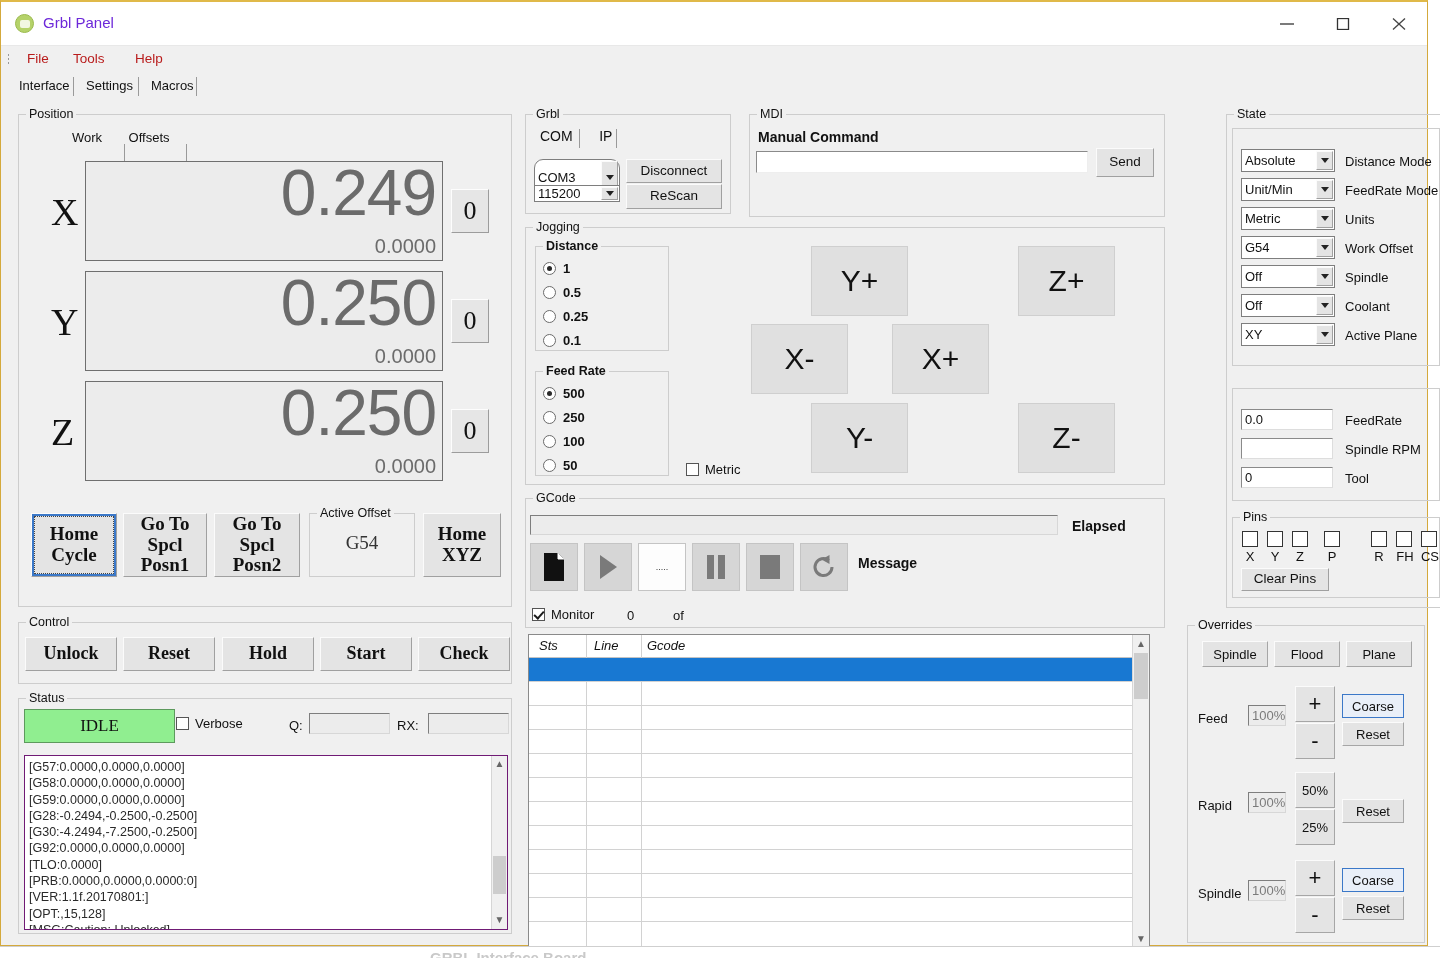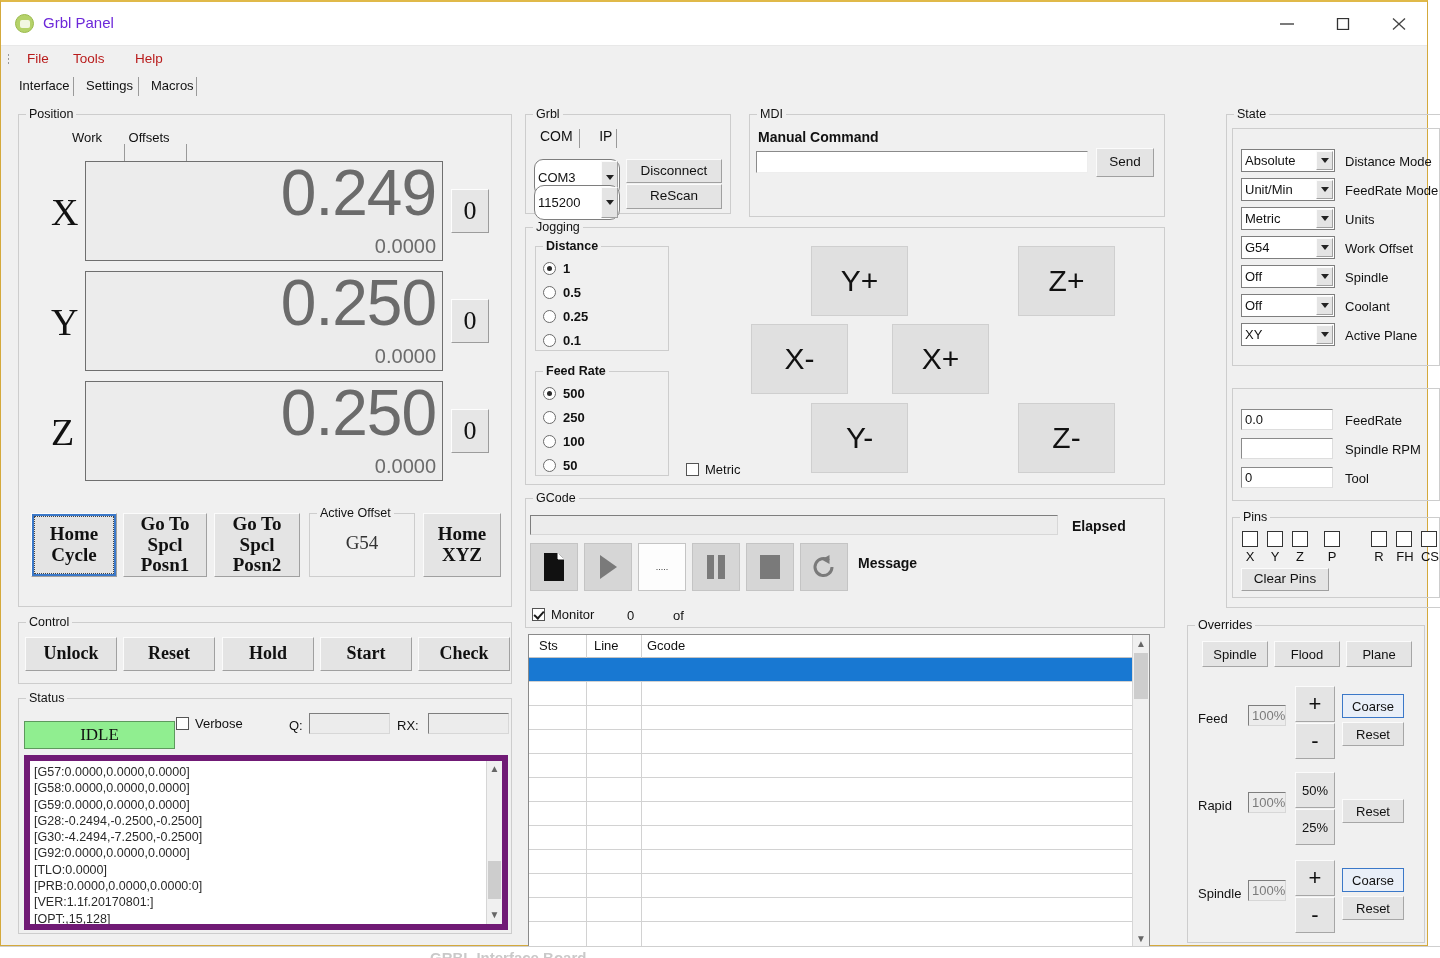--- a/index.html
+++ b/index.html
@@ -264,21 +264,21 @@
     color: #666; font-size: 10px;
   }
   .vscroll .arrow.up { top: 0; }
   .vscroll .arrow.dn { bottom: 0; }
   .vscroll .thumb { position: absolute; left: 1px; right: 1px; background: #cdcdcd; }
 
   
   #status-log {
     position: absolute;
     background: #fff;
-    border: 6px solid #701a75;
+    border: 1px solid #701a75;
     overflow: hidden;
     font-size: 12.5px; color: #2a2a2a;
     line-height: 16.3px;
     padding: 3px 4px;
     font-family: "Liberation Sans", sans-serif;
   }
   #idle-badge {
     position: absolute;
     background: #90ee90;
     border: 1px solid #5d9a5d;
@@ -420,21 +420,21 @@
     <div class="wbtn ctl" style="left:6px;   top:14px; width:92px; height:34px;">Unlock</div>
     <div class="wbtn ctl" style="left:104px; top:14px; width:92px; height:34px;">Reset</div>
     <div class="wbtn ctl" style="left:203px; top:14px; width:92px; height:34px;">Hold</div>
     <div class="wbtn ctl" style="left:301px; top:14px; width:92px; height:34px;">Start</div>
     <div class="wbtn ctl" style="left:399px; top:14px; width:92px; height:34px;">Check</div>
   </div>
 
   <div class="group" style="left:17px; top:696px; width:494px; height:236px;">
     <div class="gtitle">Status</div>
 
-    <div id="idle-badge" style="left:5px; top:22px; width:151px; height:28px;">IDLE</div>
+    <div id="idle-badge" style="left:5px; top:10px; width:151px; height:34px;">IDLE</div>
 
     <div class="cbrow" style="left:157px; top:17px;">
       <span class="cbox"></span>
       <span>Verbose</span>
     </div>
 
     <div class="lbl" style="left:270px; top:19px;">Q:</div>
     <div class="tinput ro" style="left:290px; top:14px; width:81px; height:21px;"></div>
 
     <div class="lbl" style="left:378px; top:19px;">RX:</div>
@@ -471,21 +471,21 @@
       <span class="tabitem" style="position:relative; display:inline-block; left:6px; top:0; font-size:14px;">IP</span>
       <span class="tabsep" style="left:84px; top:3px;"></span>
     </div>
 
     <div class="combo" style="left:8px; top:44px; width:86px; height:37px;border-radius:9px;">
       <span>COM3</span>
       <span class="arrowbox">
           <span class="caret"></span>
         </span>
     </div>
-    <div class="combo" style="left:8px; top:70px; width:86px; height:35px;border-radius:10px;">
+    <div class="combo" style="left:8px; top:70px; width:86px; height:17px;">
       <span>115200</span>
       <span class="arrowbox">
           <span class="caret"></span>
         </span>
     </div>
 
     <div class="wbtn" style="left:100px; top:44px; width:96px; height:24px; font-size:13.5px;">Disconnect</div>
     <div class="wbtn" style="left:100px; top:69px; width:96px; height:25px; font-size:13.5px;">ReScan</div>
   </div>
 
@@ -596,21 +596,21 @@
 
     <div class="cbrow" style="left:6px; top:108px;text-align:right;">
       <span class="cbox on"></span>
       <span>Monitor</span>
     </div>
     <div class="lbl" style="left:101px; top:109px;">0</div>
     <div class="lbl" style="left:147px; top:109px;">of</div>
     <div class="lbl" style="left:175px; top:109px;"></div>
   </div>
 
-  <div id="gcode-grid" style="left:527px; top:632px; width:622px; height:314px;">
+  <div id="gcode-grid" style="left:527px; top:632px; width:622px; height:314px;font-style:italic;">
     <div id="grid-head">
       <div class="hc" style="left:10px;">Sts</div>
       <div class="hc" style="left:65px;">Line</div>
       <div class="hc" style="left:118px;">Gcode</div>
     </div>
     <div class="vsep" style="left:57px;  top:0;"></div>
     <div class="vsep" style="left:112px; top:0;"></div>
     <div id="grid-rows">
         <div class="grid-row sel" style="top: 23px;"></div>
         <div class="grid-row" style="top: 47px;"></div>

